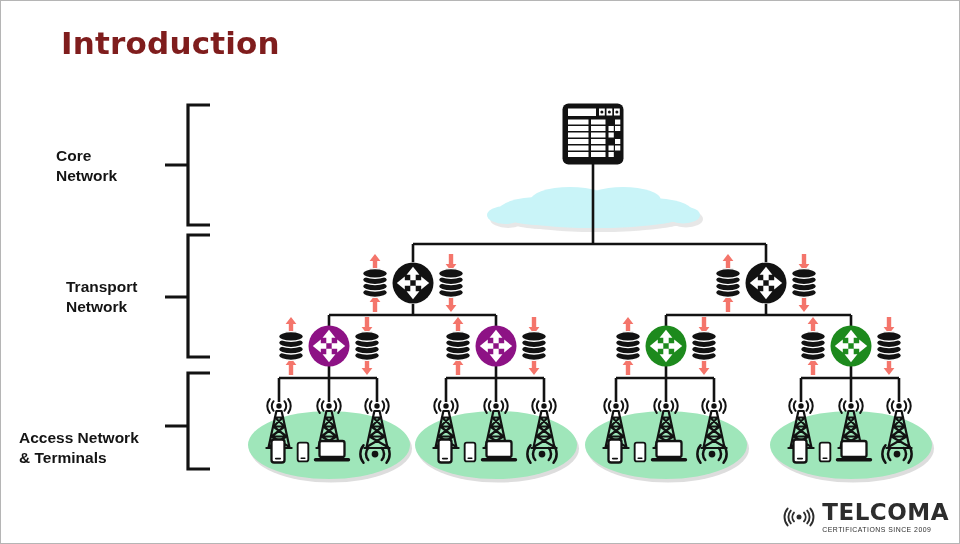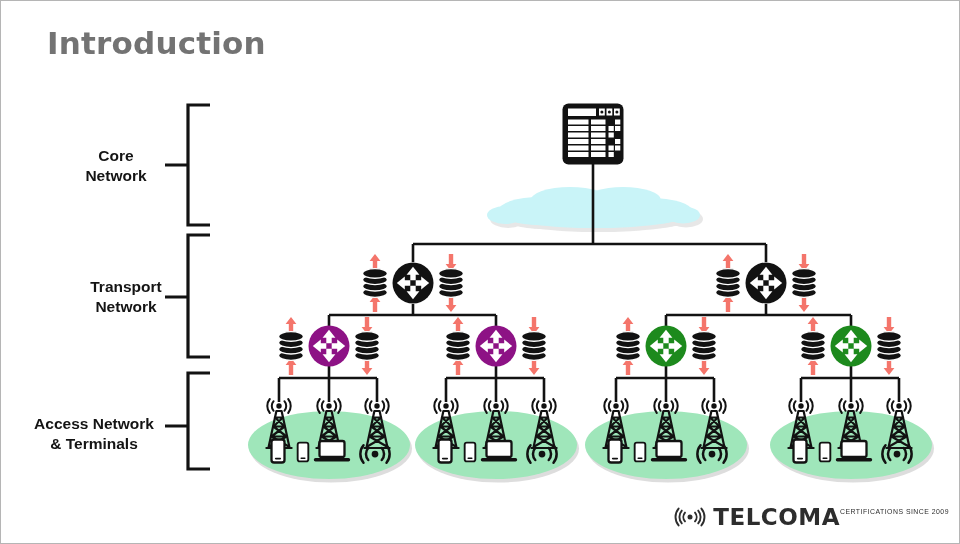--- a/index.html
+++ b/index.html
@@ -6,48 +6,48 @@
     --ink:#121212; --purple:#8d1285; --green:#1d8a1d; --mint:#9fe6ba;
     --cloud:#c9f4f8; --red:#f4756b; --shadow:#cfcfcf; --logo:#2d2d2d;
   }
   html,body{margin:0;padding:0;background:#e8e8e8;}
   .slide{
     position:relative;width:960px;height:544px;background:#ffffff;
     border:1px solid #b5b5b5;box-sizing:border-box;overflow:hidden;
     font-family:"Liberation Sans",sans-serif;
   }
   .title{
-    position:absolute;left:46px;top:24px;font-size:31px;font-weight:800;
-    color:#737373;letter-spacing:.2px;font-family:"DejaVu Sans",sans-serif;
+    position:absolute;left:60px;top:24px;font-size:31px;font-weight:800;
+    color:#7f1d1d;letter-spacing:.2px;font-family:"DejaVu Sans",sans-serif;
   }
   .layer-label{
-    position:absolute;white-space:pre-line;text-align:center;font-weight:700;
+    position:absolute;white-space:pre-line;font-weight:700;
     font-size:15.5px;line-height:1.32;color:#141414;
     font-family:"Liberation Sans",sans-serif;
   }
   #label-core{left:55px;top:145px;width:120px;}
   #label-transport{left:65px;top:276px;width:120px;}
-  #label-access{left:18px;top:413px;width:150px;}
+  #label-access{left:18px;top:427px;width:150px;}
   svg.diagram{position:absolute;left:0;top:0;}
   .ln{stroke:var(--ink);stroke-width:2.6;fill:none;}
   .bracket{stroke:var(--ink);stroke-width:3.2;fill:none;}
   .c-black{color:var(--ink);} .c-purple{color:var(--purple);} .c-green{color:var(--green);}
   .disk{fill:var(--ink);stroke:#ffffff;stroke-width:1.4;}
   .fill-red{fill:var(--red);} .fill-ink{fill:var(--ink);}
   .fill-mint{fill:var(--mint);} .fill-cloud{fill:var(--cloud);}
   .wv{fill:none;stroke:var(--ink);stroke-width:2;stroke-linecap:round;}
   .tw{fill:none;stroke:var(--ink);stroke-width:2.2;stroke-linecap:round;stroke-linejoin:round;}
   .dev{fill:#ffffff;stroke:var(--ink);stroke-width:2.3;}
   .devthin{stroke:var(--ink);stroke-width:1.6;stroke-linecap:round;fill:none;}
   .lapbase{stroke:var(--ink);stroke-width:3.4;stroke-linecap:round;fill:none;}
   .logo{
     position:absolute;right:10px;bottom:8px;display:flex;align-items:center;
     gap:3px;color:var(--logo);
   }
-  .logo-text{display:flex;flex-direction:row;}
+  .logo-text{display:flex;flex-direction:column;}
   .logo-name{font-size:23px;font-weight:700;letter-spacing:.5px;line-height:1;
     font-family:"DejaVu Sans",sans-serif;}
   .logo-tag{font-size:6.9px;font-weight:500;letter-spacing:.48px;margin-top:2px;}
   .lw{fill:none;stroke:var(--logo);stroke-width:1.9;stroke-linecap:round;}
 </style>
 </head>
 <body>
 
 <div class="slide">
 

